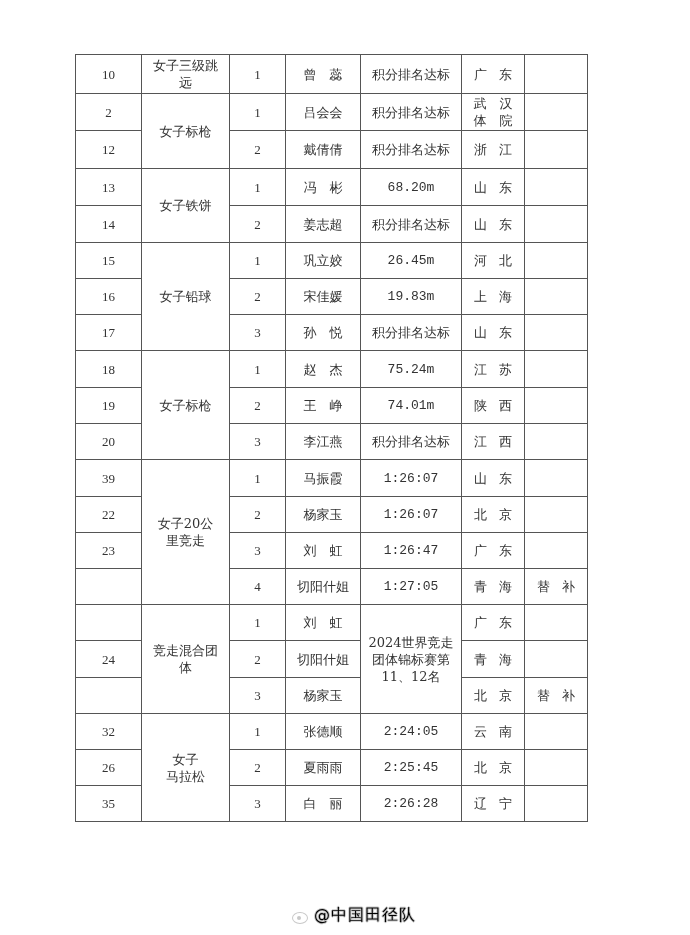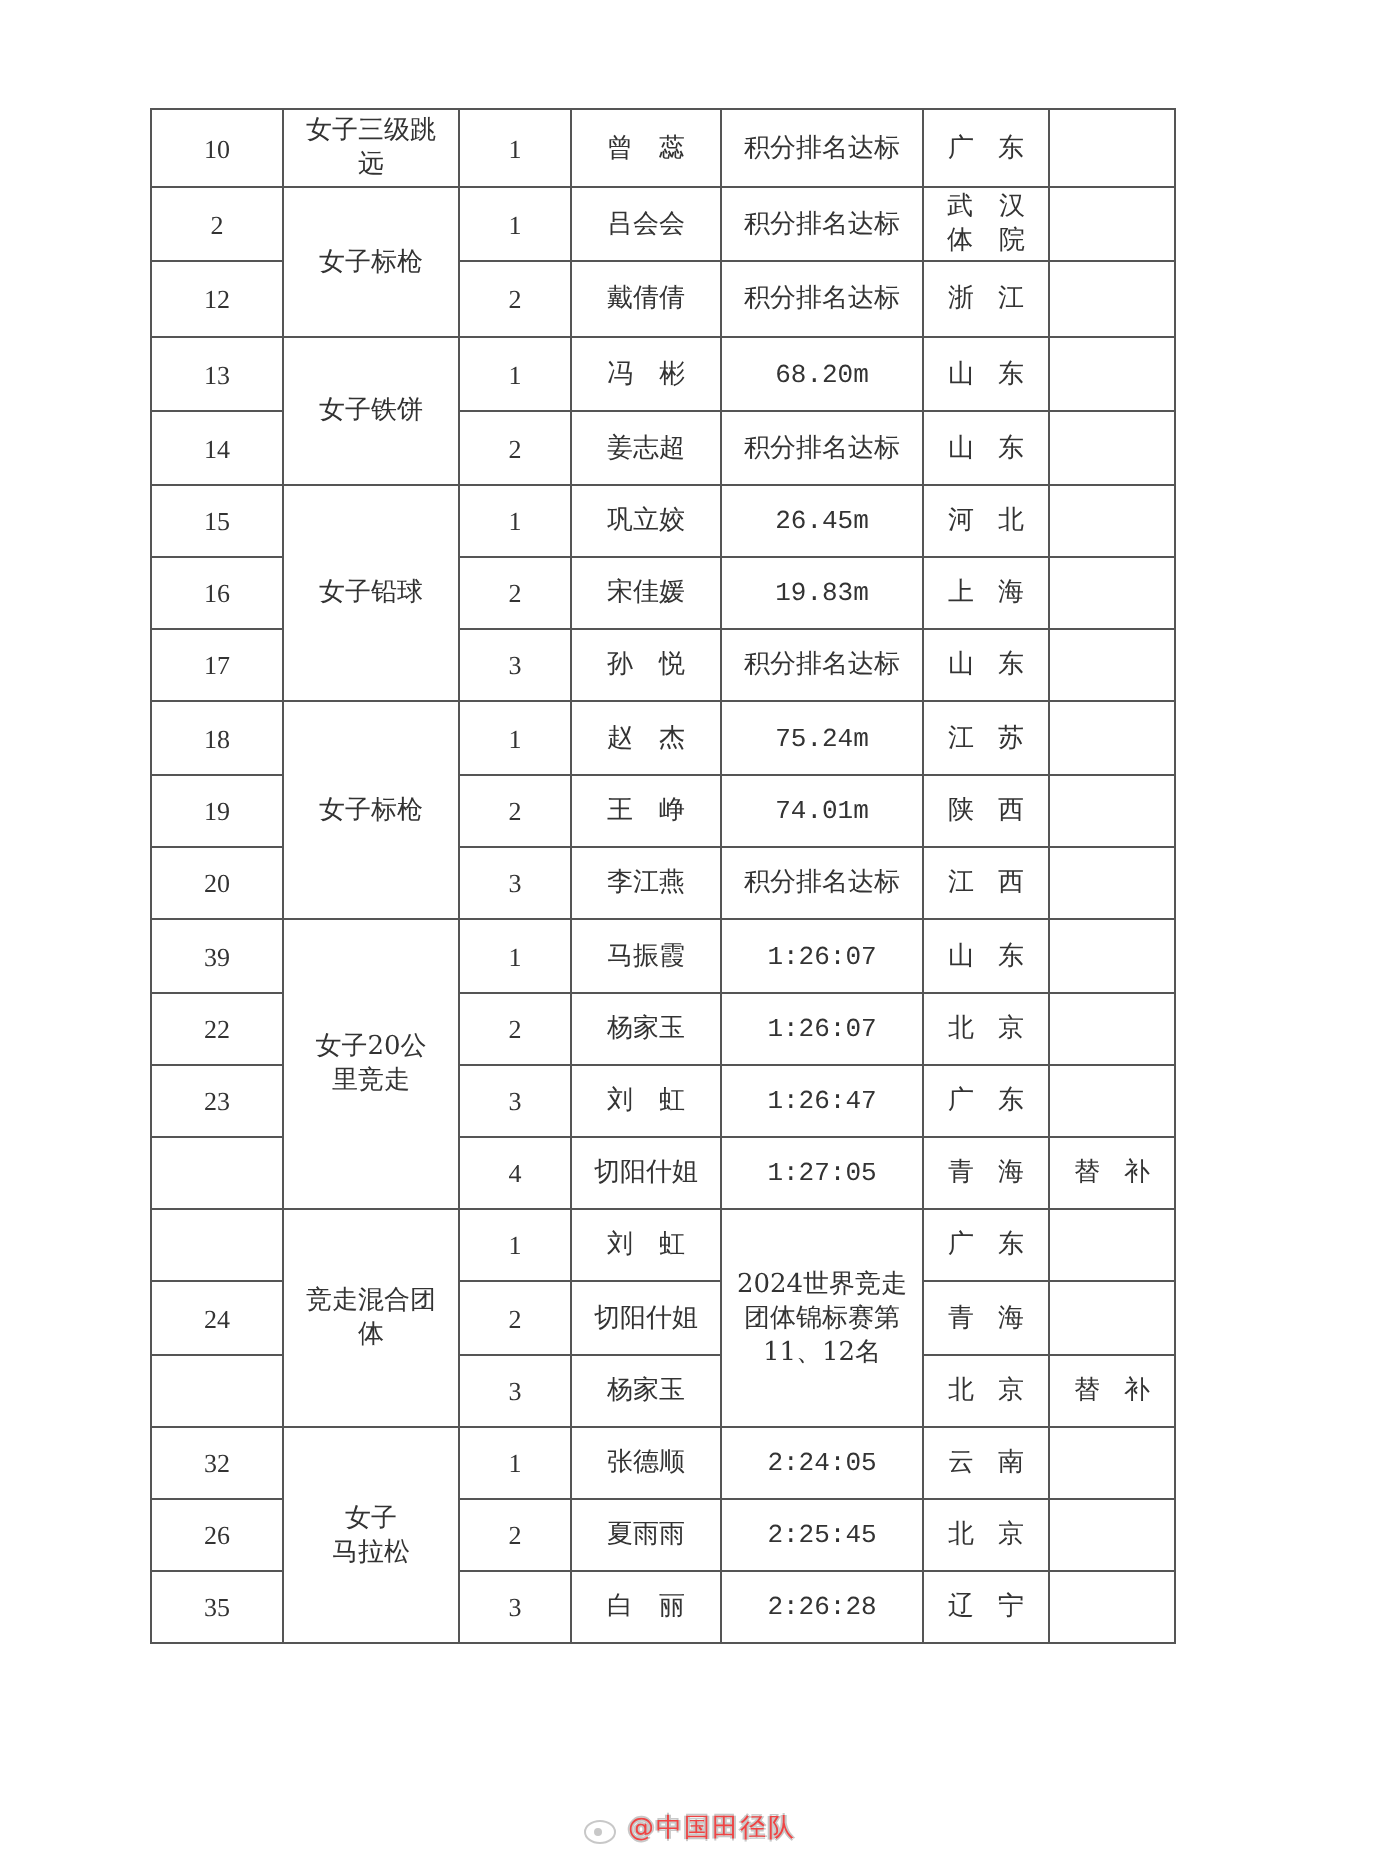--- a/index.html
+++ b/index.html
@@ -17,22 +17,22 @@
     padding: 0 4px; overflow: hidden;
     color: #333;
   }
   td.num { font-family: "Liberation Serif", "DejaVu Serif", serif; font-size: 14px; }
   td.mono { font-family: "Liberation Mono", "DejaVu Sans Mono", monospace; font-size: 13px; }
   .prov { display: flex; justify-content: space-between; padding: 0 8px; }
   .prov2 { display: grid; grid-template-columns: 1fr 1fr; column-gap: 10px; padding: 0 6px; text-align: center; line-height: 17px; }
   .note { display: flex; justify-content: space-between; padding: 0 8px; }
   .watermark {
     position: absolute; left: 290px; top: 905px;
-    font-family: "DejaVu Sans", sans-serif; font-size: 13px;
-    color: #ef4444; letter-spacing: 1px;
+    font-family: "DejaVu Sans", sans-serif; font-size: 16px;
+    color: #000000; letter-spacing: 1px;
     text-shadow: -1px 0 #c8c8c8, 1px 0 #c8c8c8, 0 -1px #c8c8c8, 0 1px #c8c8c8;
     display: flex; align-items: center; gap: 4px;
   }
   .weibo-icon { width: 20px; height: 16px; position: relative; }
   .weibo-icon .eye { position:absolute; left:2px; top:4px; width:14px; height:10px; border:1.5px solid #c8c8c8; border-radius:50%; }
   .weibo-icon .dot { position:absolute; left:7px; top:8px; width:4px; height:4px; background:#c8c8c8; border-radius:50%; }
 </style>
 </head>
 <body>
 

